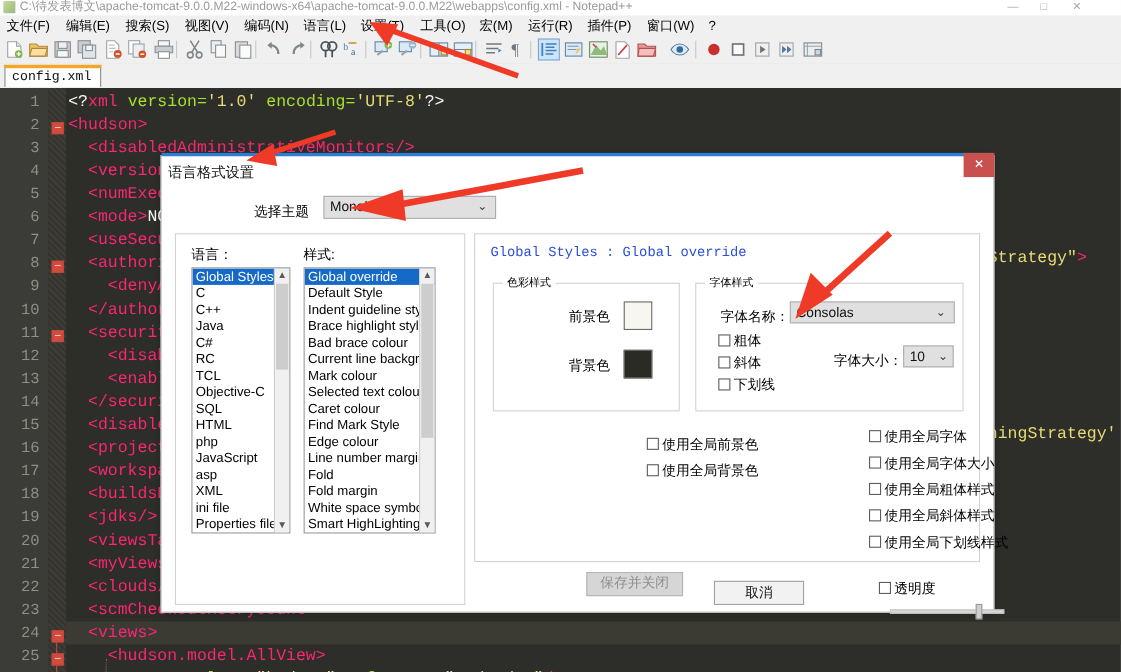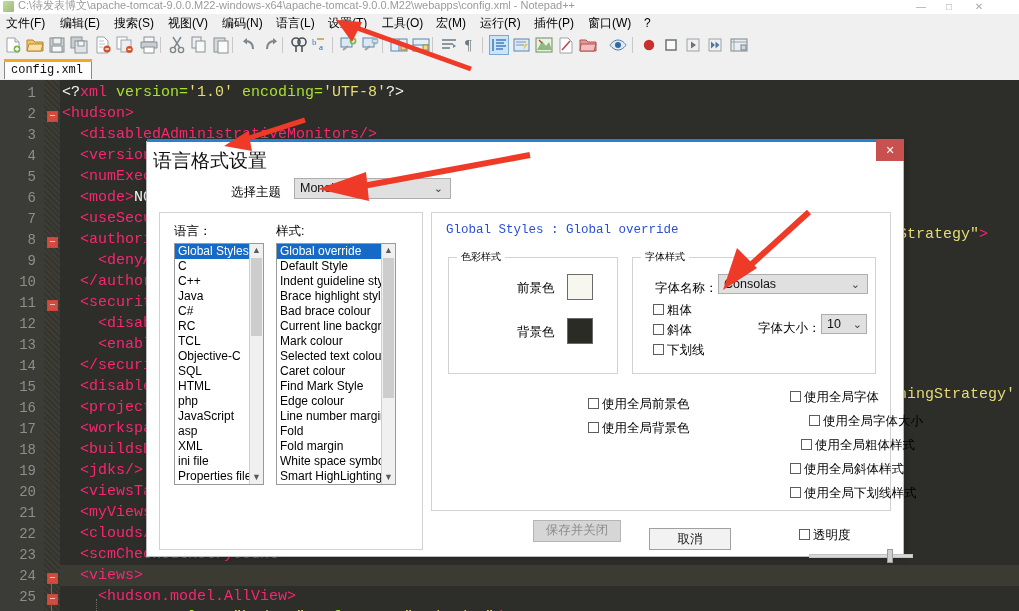--- a/index.html
+++ b/index.html
@@ -74,21 +74,21 @@
   .watermark{
     position:absolute;right:8px;bottom:14px;color:#8e8e80;font-size:15px;
     font-family:"Liberation Serif","DejaVu Serif",serif;white-space:nowrap;opacity:.95;
   }
   
   .dialog{
     position:absolute;left:146px;top:141px;width:756px;height:414px;background:#fff;
     border:1px solid #bcbcbc;box-shadow:0 1px 6px rgba(0,0,0,.25);
   }
   .dlg-topline{position:absolute;left:0;top:-3px;width:756px;height:3px;background:#2a7fd4;}
-  .dlg-title{position:absolute;left:6px;top:6px;font-size:19px;color:#111;}
+  .dlg-title{position:absolute;left:6px;top:6px;font-size:13px;color:#111;}
   .dlg-close{
     position:absolute;right:-1px;top:-3px;width:28px;height:22px;background:#c8514f;color:#fff;
     text-align:center;line-height:22px;font-size:11px;font-weight:bold;cursor:pointer;
   }
   .lbl{position:absolute;font-size:12.5px;color:#000;white-space:nowrap;}
   .combo{
     position:absolute;background:#e0e0e0;border:1px solid #adadad;box-sizing:border-box;
     font-size:12.5px;color:#111;line-height:19px;padding-left:5px;cursor:pointer;
   }
   .combo .caret{
@@ -555,22 +555,22 @@
         <div class="combo" style="left:188px;top:56px;width:46px;height:20px;">
           <span>10</span>
           <span class="caret" style="right:4px;">⌄</span>
         </div>
       </div>
 
       <div class="cbx" style="left:156px;top:183px;"><span class="box"></span><span>使用全局前景色</span></div>
       <div class="cbx" style="left:156px;top:207px;"><span class="box"></span><span>使用全局背景色</span></div>
 
       <div class="cbx" style="left:358px;top:176px;"><span class="box"></span><span>使用全局字体</span></div>
-      <div class="cbx" style="left:377px;top:200px;"><span class="box"></span><span>使用全局字体大小</span></div>
-      <div class="cbx" style="left:369px;top:224px;"><span class="box"></span><span>使用全局粗体样式</span></div>
+      <div class="cbx" style="left:358px;top:200px;"><span class="box"></span><span>使用全局字体大小</span></div>
+      <div class="cbx" style="left:358px;top:224px;"><span class="box"></span><span>使用全局粗体样式</span></div>
       <div class="cbx" style="left:358px;top:248px;"><span class="box"></span><span>使用全局斜体样式</span></div>
       <div class="cbx" style="left:358px;top:272px;"><span class="box"></span><span>使用全局下划线样式</span></div>
     </div>
 
     <div class="btn disabled" style="left:386px;top:378px;width:88px;height:22px;line-height:21px;font-family:Liberation Mono, monospace;">保存并关闭</div>
     <div class="btn" style="left:502px;top:386px;width:82px;height:22px;line-height:21px;">取消</div>
 
     <div class="cbx" style="left:652px;top:385px;"><span class="box"></span><span>透明度</span></div>
     <div class="slider" style="left:662px;top:407px;width:104px;">
       <div class="track"></div>

